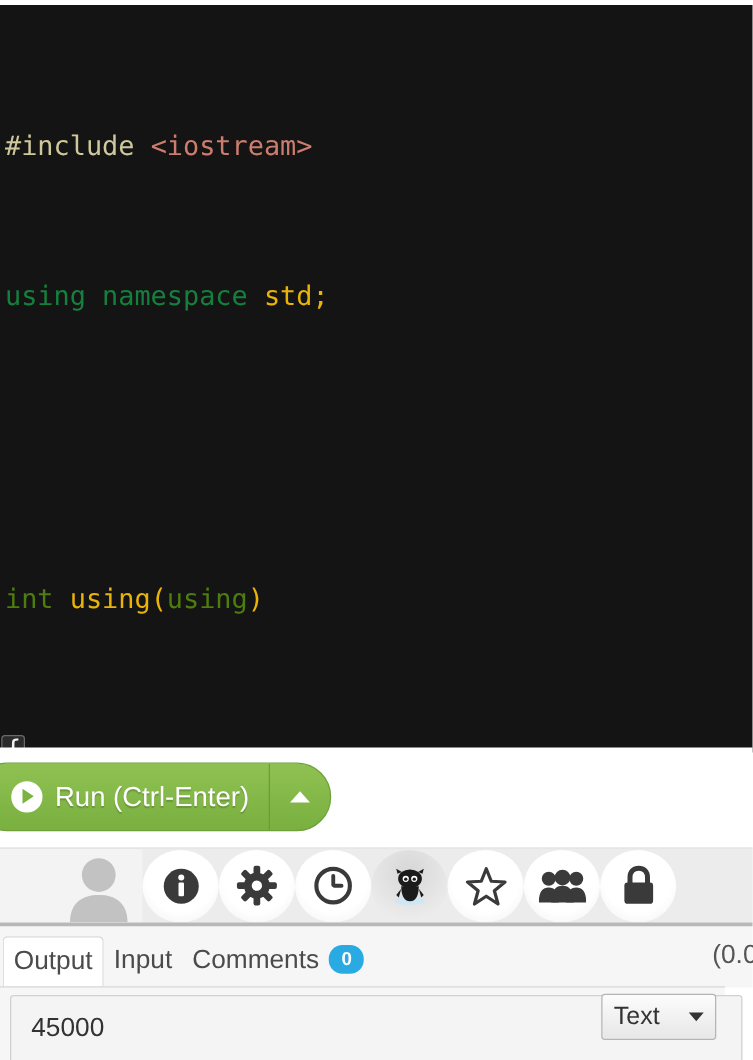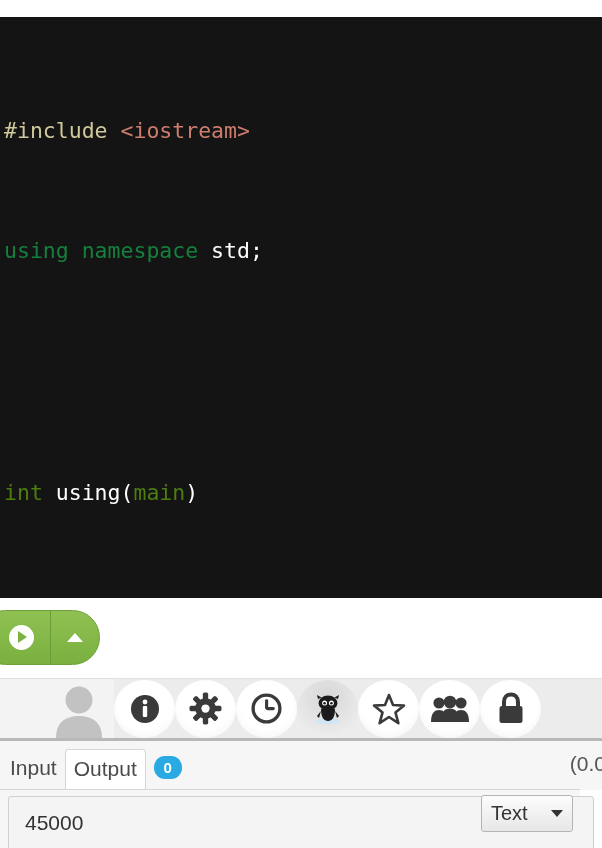--- a/index.html
+++ b/index.html
@@ -8,21 +8,21 @@
     width: 602px;
     height: 848px;
     overflow: hidden;
     background: #ffffff;
     font-family: "Liberation Sans", sans-serif;
   }
 
   
   #editor {
     position: absolute;
-    left: 0; top: 17px;
+    left: 0; top: 4px;
     width: 602px;
     height: 598px;
     background: #141414;
     overflow: hidden;
   }
 
   .code-area {
     font-family: "DejaVu Sans Mono", "Liberation Mono", monospace;
     font-size: 21.5px;
     line-height: 30.2px;
@@ -35,21 +35,21 @@
     position: relative;
     height: 30.2px;
     padding-left: 4px;
   }
 
   
   .t-pre   { color: #cfc89c; }   
   .t-inc   { color: #cd7d6d; }   
   .t-kw    { color: #15803d; }   
   .t-type  { color: #4d7c0f; }   
-  .t-plain { color: #ffffff; margin-top: 27px; }   
+  .t-plain { color: #eab308; margin-top: 27px; }   
 
   .brace-match {
     display: inline-block;
     border: 1px solid #6a6a6a;
     border-radius: 3px;
     background: #2b2b2b;
     line-height: 1;
     padding: 1px 2px 3px 2px;
     margin: 0 -3px;
     color: #f2f2f2;
@@ -280,21 +280,21 @@
 
 <div id="editor">
   <div class="code-area">
 
     <div class="code-line"><span class="t-pre">#include</span> <span class="t-inc">&lt;iostream&gt;</span></div>
 
     <div class="code-line"><span class="t-kw">using namespace</span><span class="t-plain"> std;</span></div>
 
     <div class="code-line"></div>
 
-    <div class="code-line"><span class="t-type">int</span><span class="t-plain"> using(</span><span class="t-type">main</span><span class="t-plain">)</span></div>
+    <div class="code-line"><span class="t-type">int</span><span class="t-plain"> using(</span><span class="t-type">using</span><span class="t-plain">)</span></div>
 
     <div class="code-line"><span class="brace-match">{</span></div>
 
     
 
     
 
     
 
     
@@ -319,20 +319,21 @@
 
     
 
   </div>
 </div>
 
 <div id="runbar">
   <div class="run-btn">
     <div class="run-main">
       <span class="run-play"></span>
+      <span class="run-label">Run (Ctrl-Enter)</span>
     </div>
     <div class="run-caret">
       <span class="caret-up"></span>
     </div>
   </div>
 </div>
 
 <div id="icontoolbar">
 
   <div class="avatar">
@@ -413,27 +414,28 @@
         <path d="M8 15 V10 C8 5 11 2.5 15 2.5 C19 2.5 22 5 22 10 V15" fill="none" stroke="#3a3a3a" stroke-width="4"></path>
         <rect x="3.5" y="14" width="23" height="17" rx="2.5" fill="#3a3a3a"></rect>
       </svg>
     </div>
 
   </div>
 </div>
 
 <div id="tabsrow">
   <div class="tabs">
+    <div class="tab active">
+      <span>Output</span>
+    </div>
     <div class="tab">
       <span>Input</span>
     </div>
-    <div class="tab active">
-      <span>Output</span>
-    </div>
     <div class="tab">
+      <span>Comments</span>
       <span class="badge">0</span>
     </div>
   </div>
   <div class="timing">(0.0</div>
 </div>
 
 <div id="outputpane">
   <div class="out-box">
     <div class="out-text">45000</div>
   </div>

